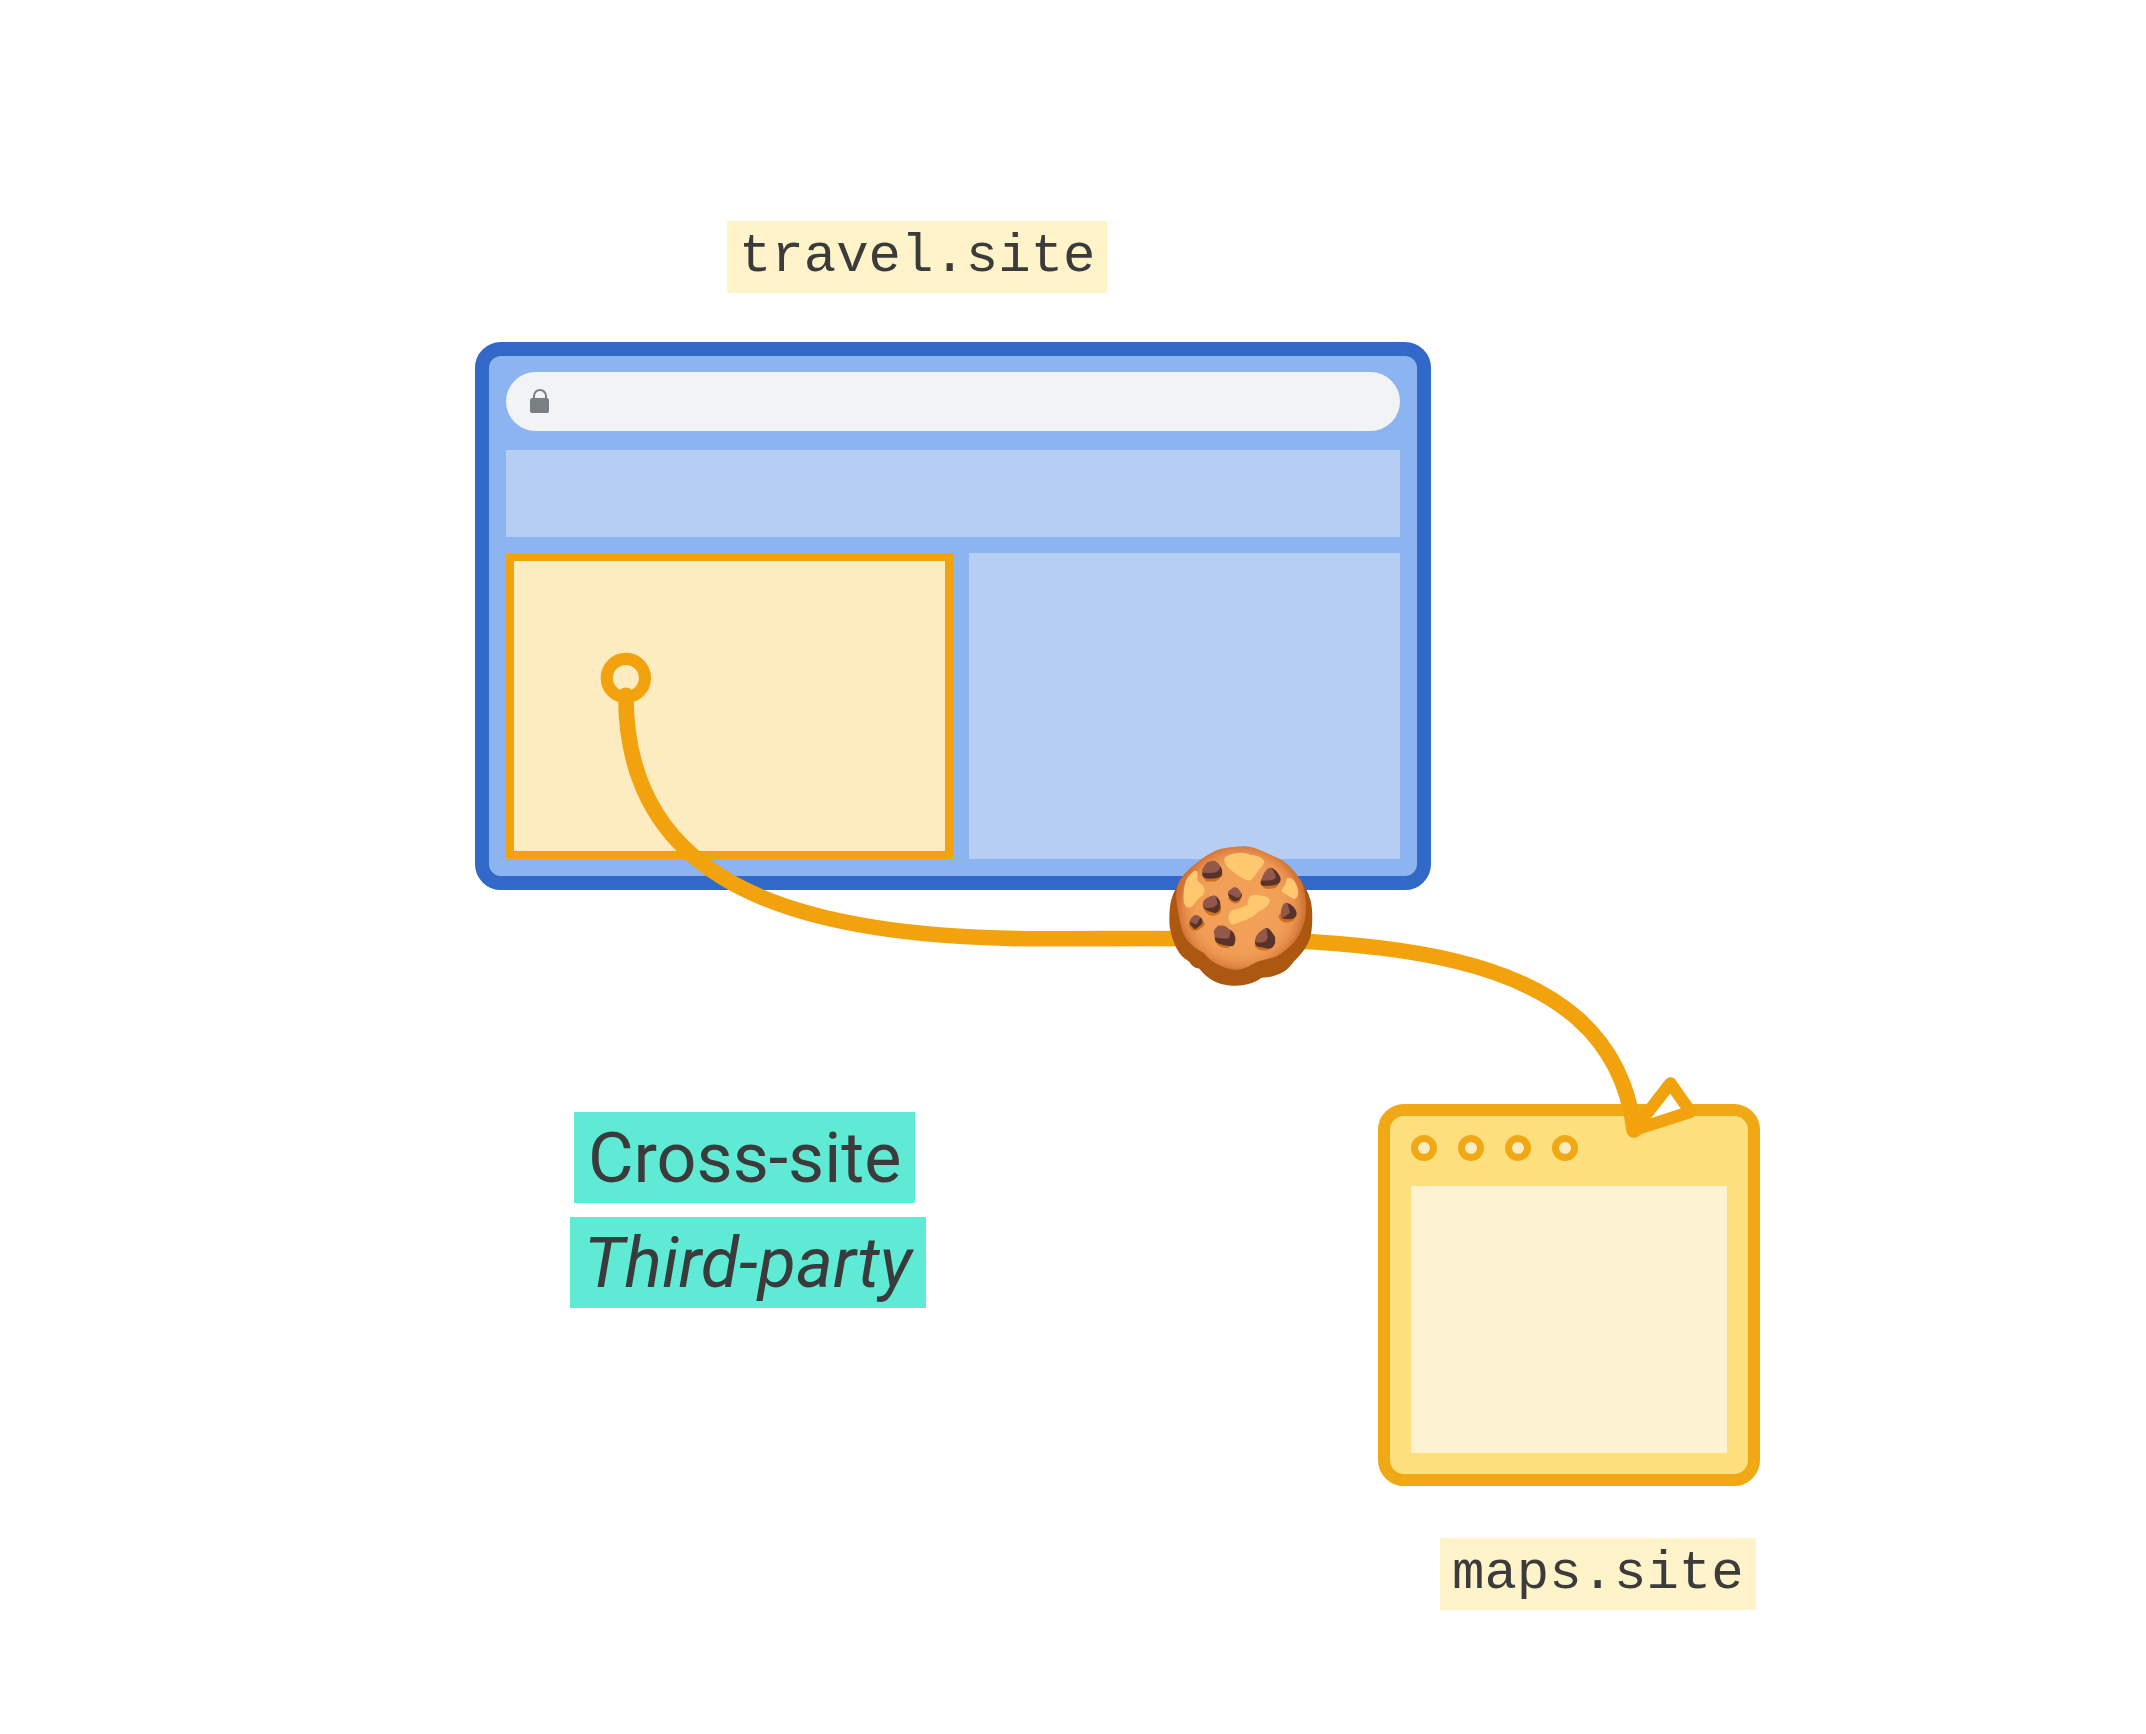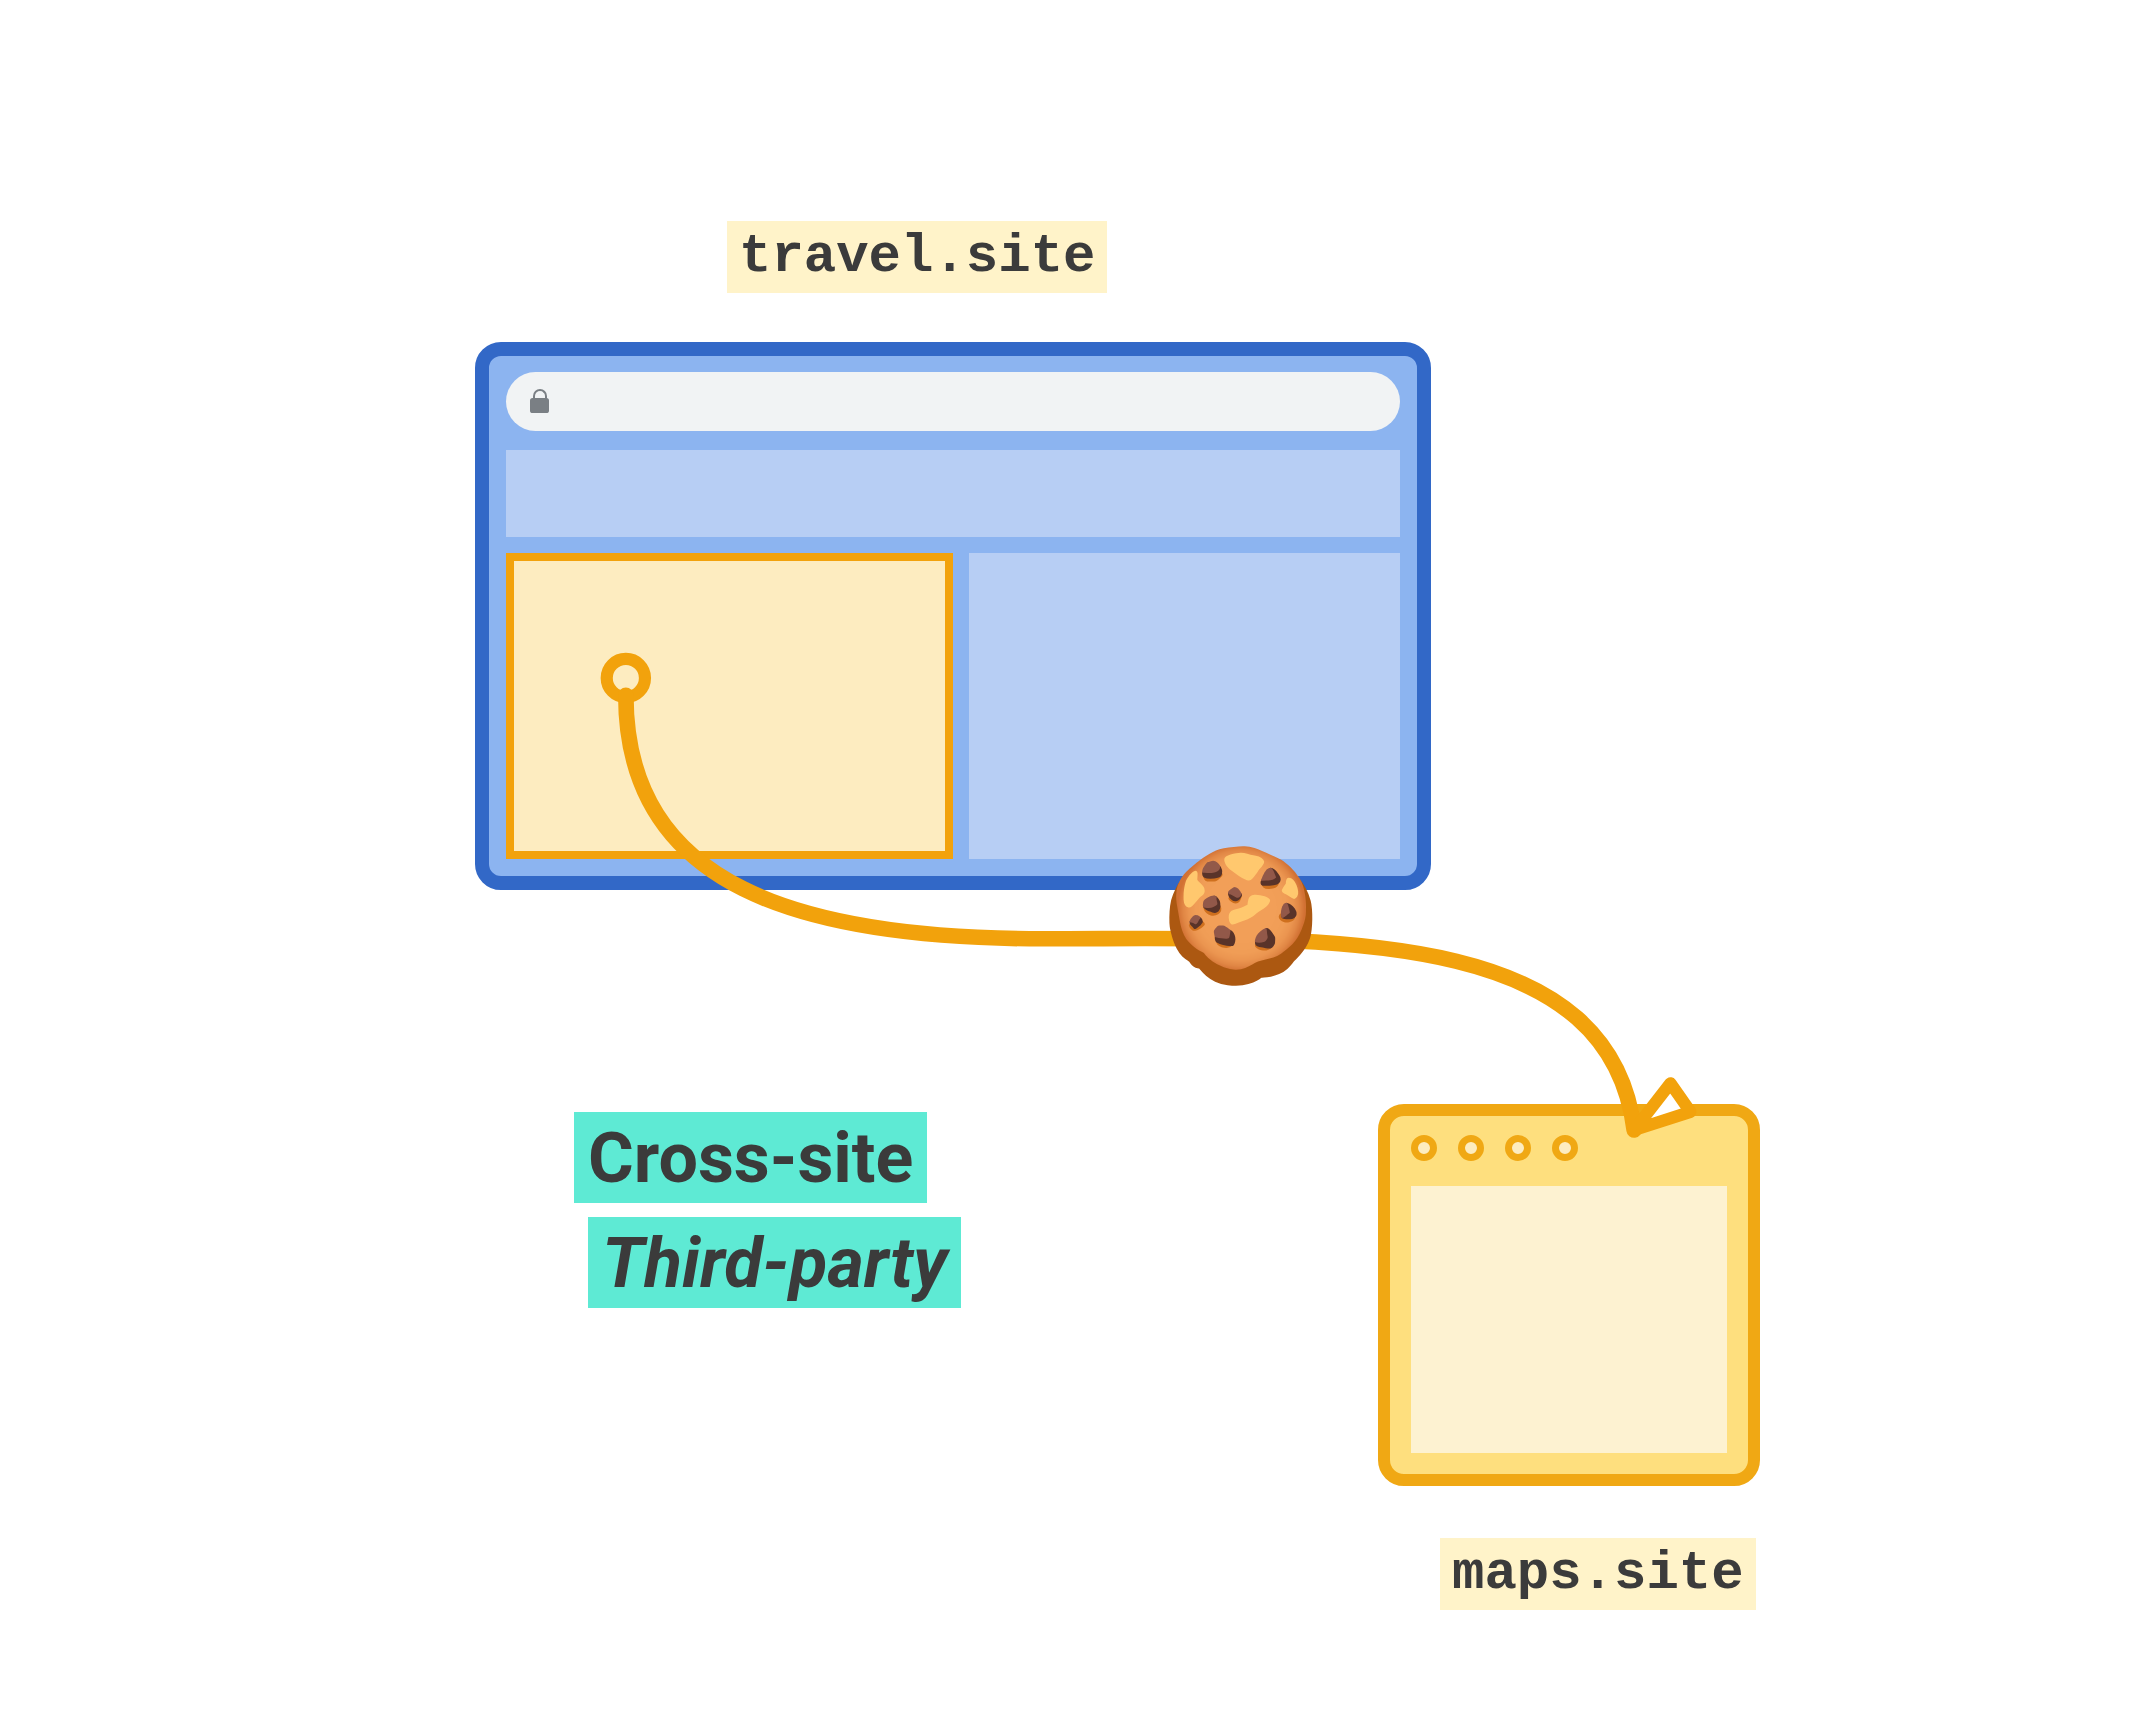--- a/index.html
+++ b/index.html
@@ -7,21 +7,20 @@
     padding: 0;
     width: 2147px;
     height: 1735px;
     background: #ffffff;
     font-family: -apple-system, BlinkMacSystemFont, "Segoe UI", Roboto, sans-serif;
   }
   .canvas {
     position: relative;
     width: 2147px;
     height: 1735px;
-    font-weight: bold;
   }
   .label {
     position: absolute;
     background: #fff3c9;
     padding: 3.5px 12px;
     font-family: "Courier New", ui-monospace, Menlo, Consolas, monospace;
     font-size: 54px;
     color: #3b3b3b;
     line-height: 1.2;
     white-space: nowrap;
@@ -202,21 +201,21 @@
       <span class="maps-dot"></span>
       <span class="maps-dot"></span>
       <span class="maps-dot"></span>
     </div>
     <div class="maps-body"></div>
   </div>
 
   <div class="label" style="left:1440px; top:1538px;">maps.site</div>
 
   <div class="caption" style="left:574px; top:1112px;">Cross-site</div>
-  <div class="caption italic" style="left:588px; top:1217px;">Third-party</div>
+  <div class="caption italic" style="left:570px; top:1217px;">Third-party</div>
 
   <svg class="arrow" viewBox="0 0 2470 1996">
 
     <circle cx="720" cy="780" r="22" fill="#fdecc0" stroke="#f2a20c" stroke-width="14"></circle>
 
     <path d="M 720 800
              C 720 1020, 920 1080, 1200 1080
              C 1520 1080, 1850 1060, 1880 1300" fill="none" stroke="#f2a20c" stroke-width="18" stroke-linecap="round"></path>
 
     <g transform="translate(1880,1300) rotate(145)">

